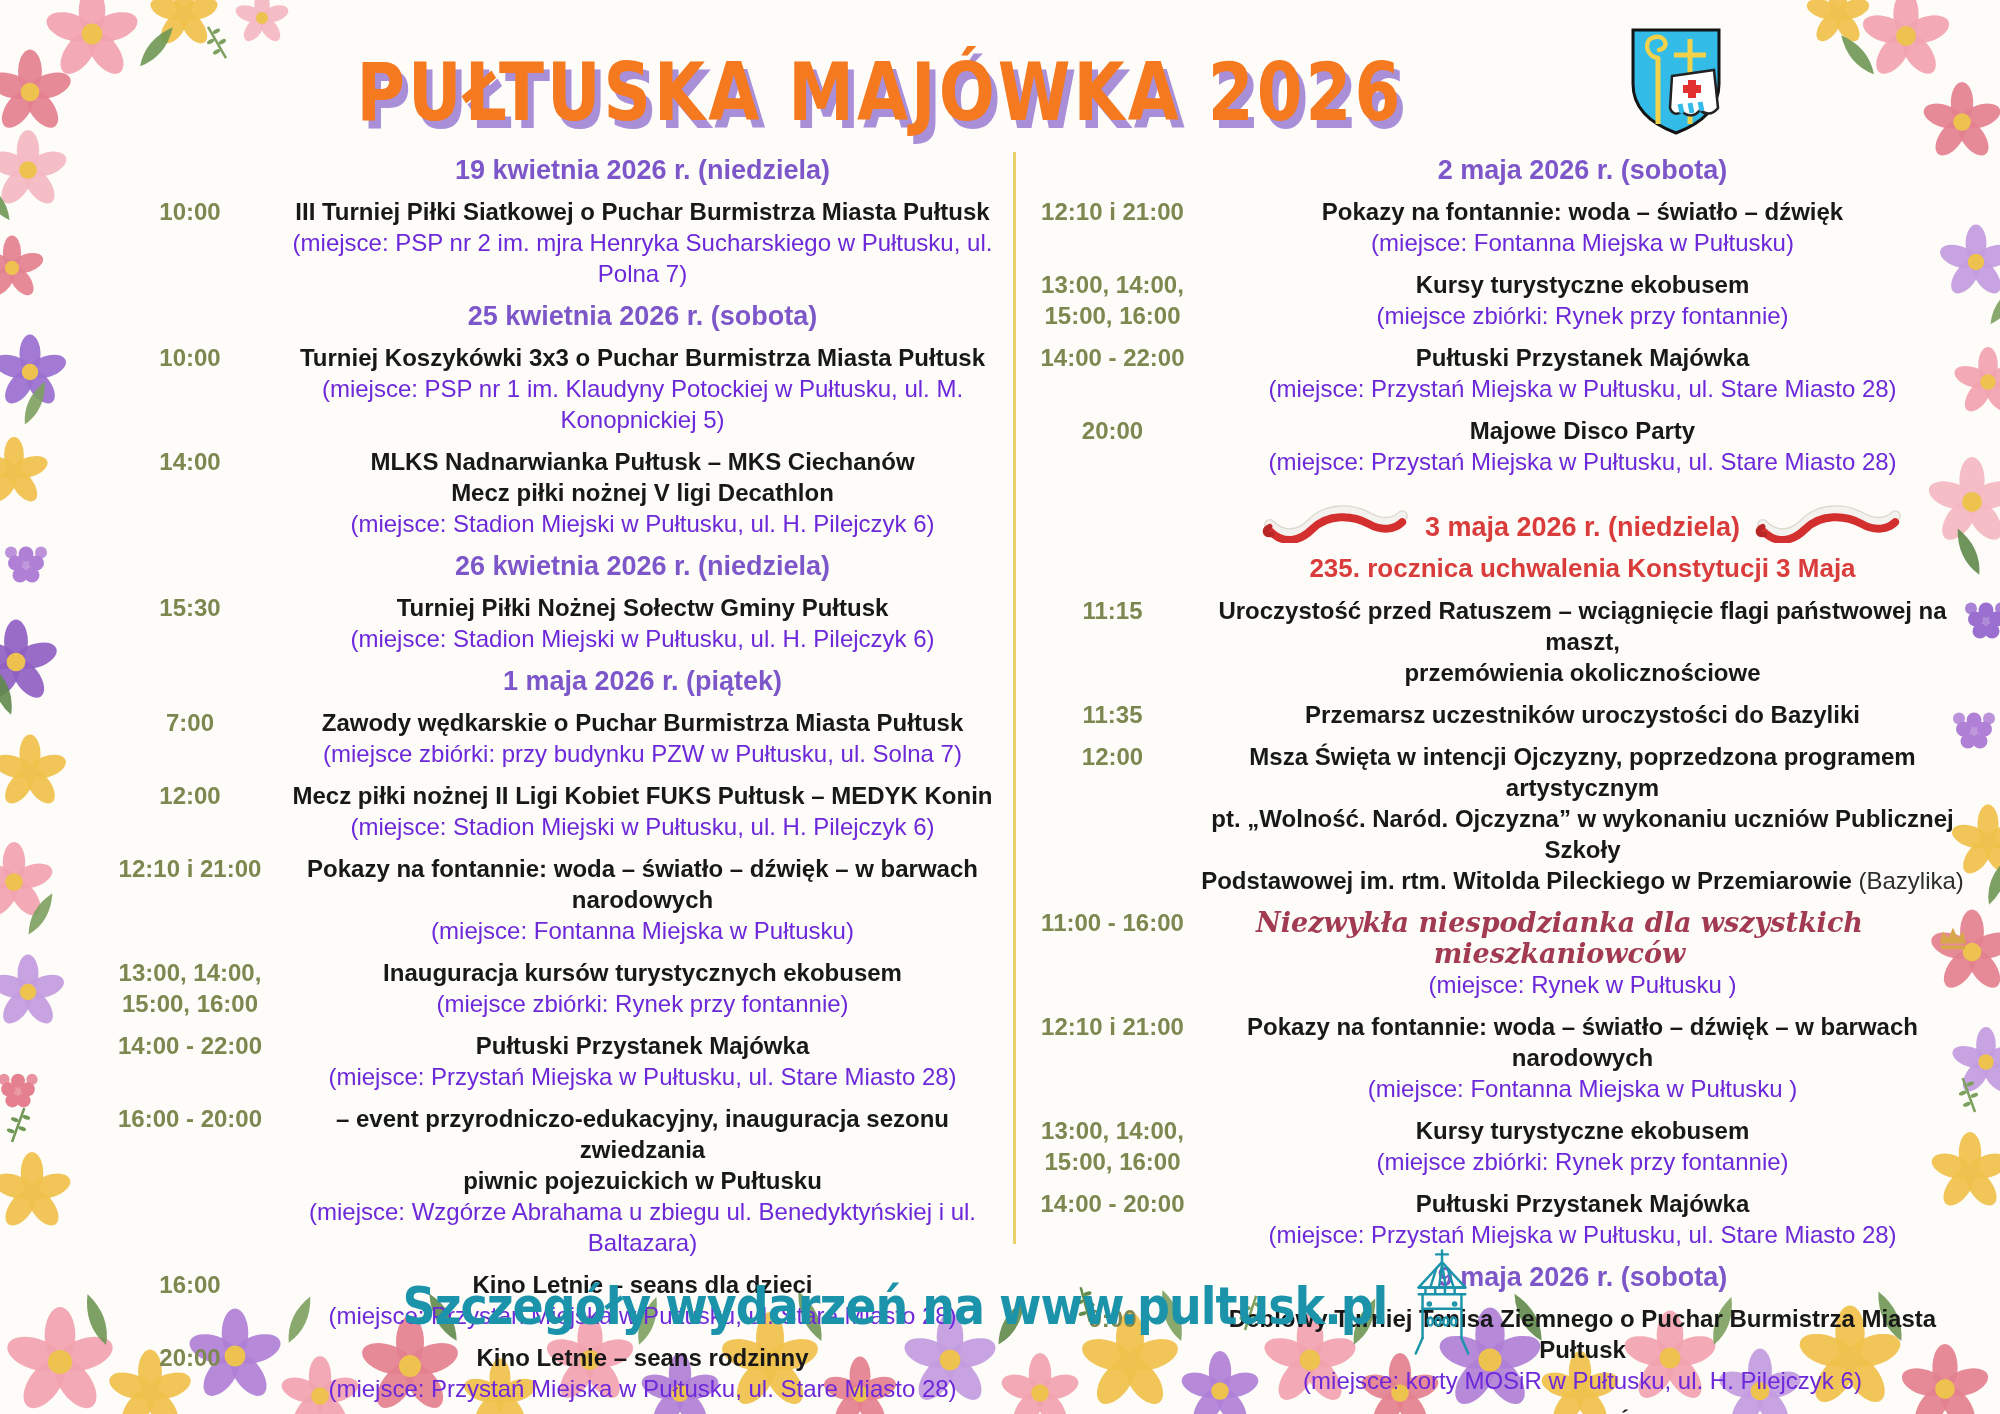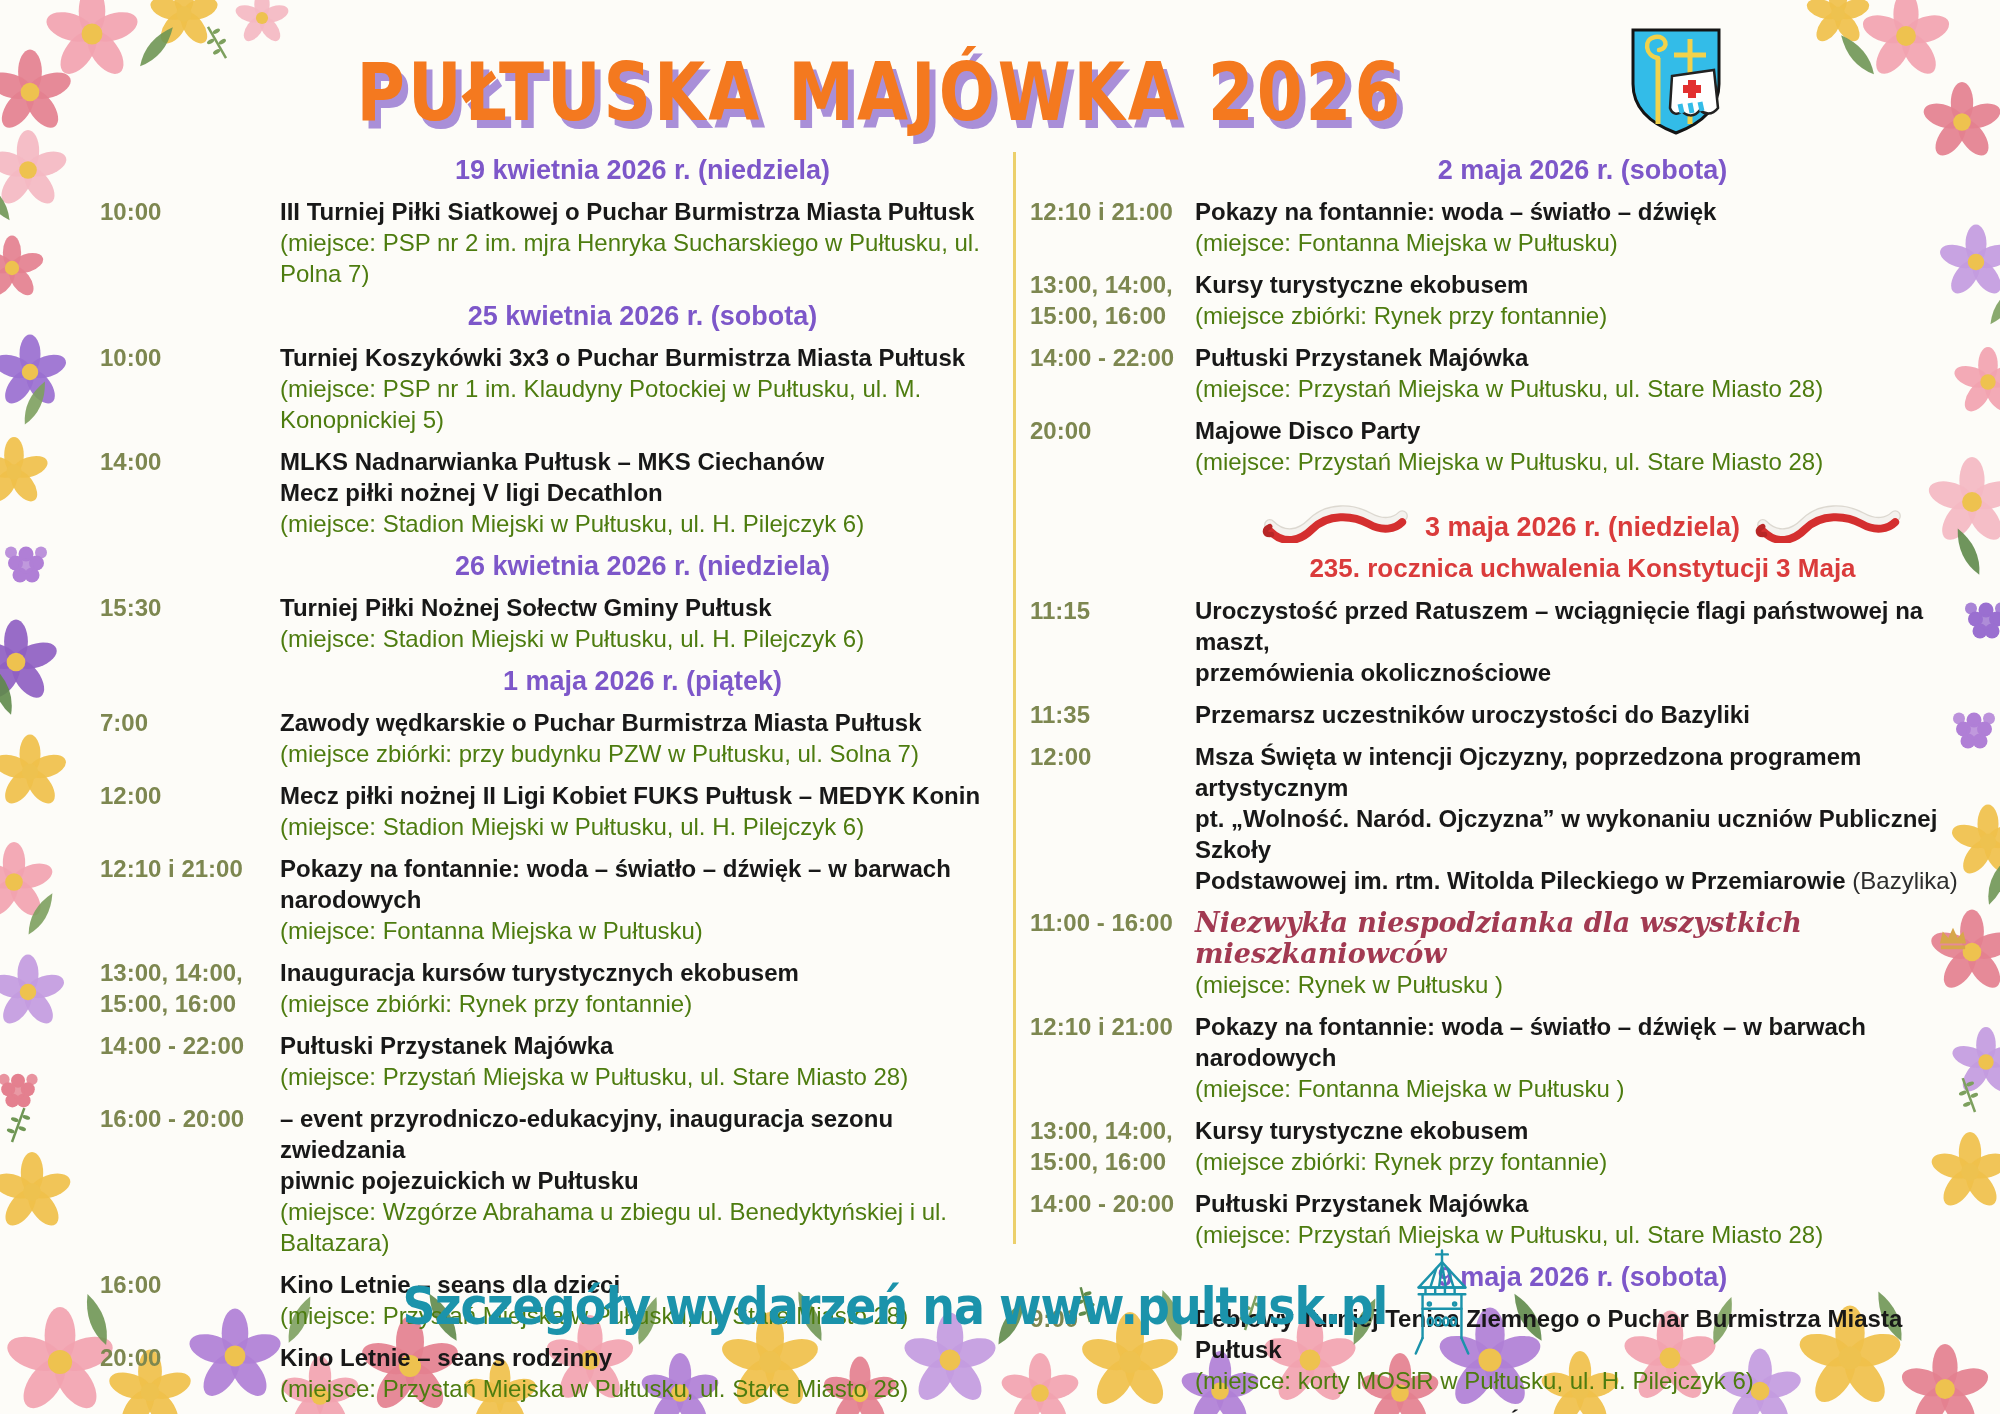--- a/index.html
+++ b/index.html
@@ -22,27 +22,27 @@
   .divider{width:3px;height:1092px;background:#ecd06b;flex:none;margin:4px 14px 0 8px;}
   .sec-head{
     color:#7d57c9;font-weight:bold;font-size:27px;line-height:32px;text-align:center;
     margin:6px 0 10px;display:flex;justify-content:center;align-items:flex-end;gap:14px;
   }
   .col-left .sec-head{padding-left:180px;}
   .col-right .sec-head{padding-left:165px;}
   .sec-head.red{color:#da3b3b;margin-top:26px;}
   .sec-sub{color:#da3b3b;font-weight:bold;font-size:26px;line-height:30px;text-align:center;margin:0 0 12px;}
   .col-right .sec-sub{padding-left:165px;}
-  .ev{display:flex;margin-bottom:11px;}
+  .ev{display:flex;margin-bottom:11px;text-align:center;}
   .time{flex:none;color:#7d8750;font-weight:bold;}
   .col-left .time{width:180px;}
   .col-right .time{width:165px;}
   .body-cell{flex:1;min-width:0;}
   .ev-title{font-weight:bold;color:#181818;}
-  .loc{color:#4d7c0f;}
+  .loc{color:#6d28d9;}
   .suffix{font-weight:normal;color:#2d2d2d;}
   .script-title{
     font-family:"DejaVu Serif",serif;font-style:italic;font-weight:bold;
     color:#a23a52;font-size:27px;display:flex;align-items:center;gap:12px;
   }
   .crown{width:34px;height:28px;flex:none;}
   .ribbon{width:150px;height:40px;flex:none;}
   .footer{position:absolute;top:1276px;left:0;width:1880px;display:flex;justify-content:center;align-items:flex-start;gap:20px;z-index:1;}
   .footer-text{
     font-family:"DejaVu Sans",sans-serif;font-weight:bold;font-size:46px;color:#1b93ab;

